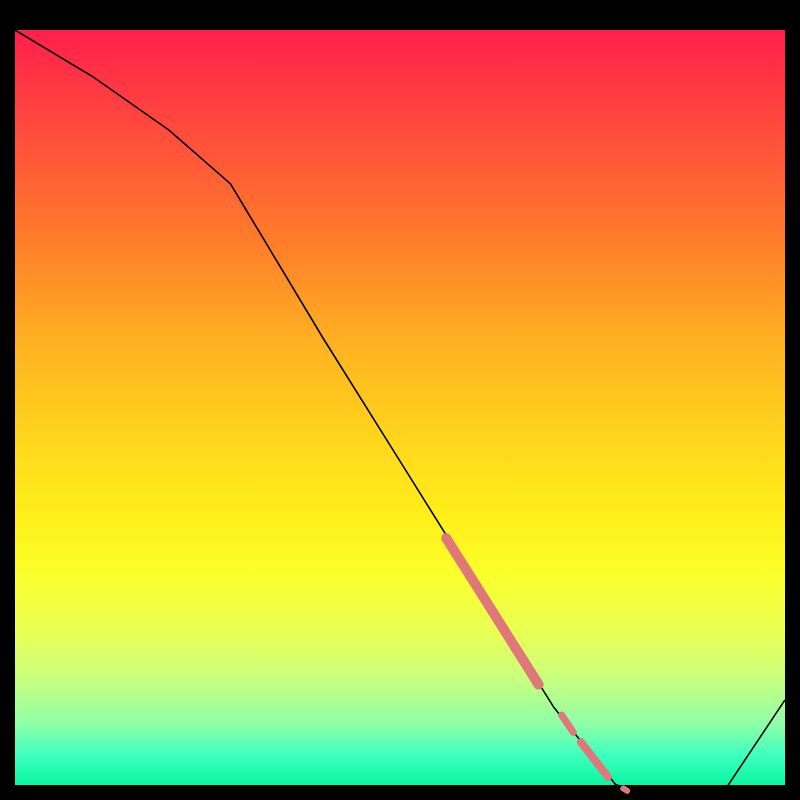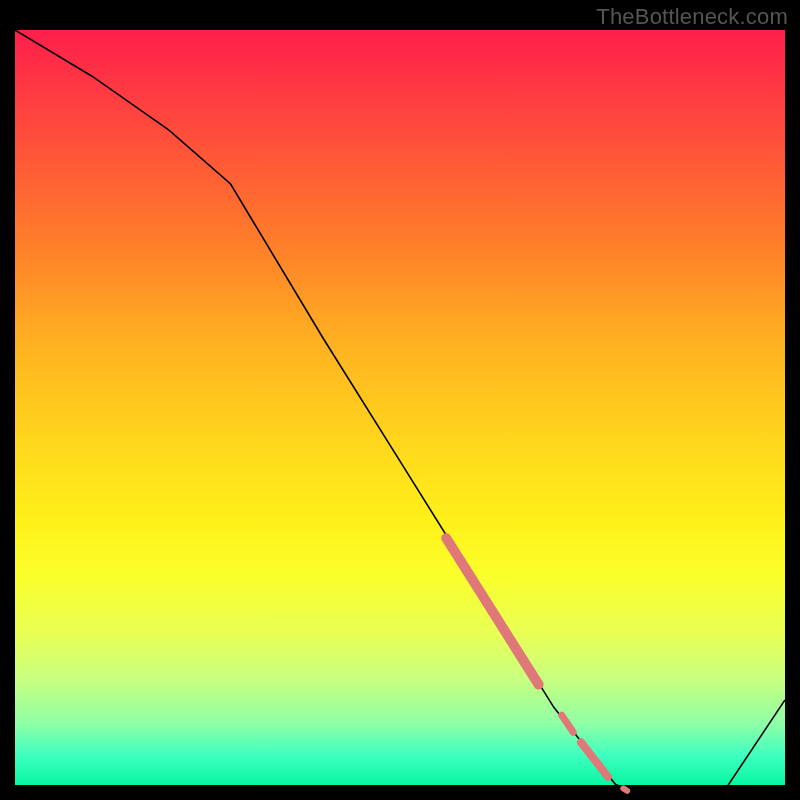--- a/index.html
+++ b/index.html
@@ -57,21 +57,20 @@
     color: #555;
     font-size: 22px;
     letter-spacing: 0.2px;
   }
 </style>
 </head>
 <body>
 
 <div class="chart-frame">
 
-  <div class="attribution">TheBottleneck.com</div>
 
   <div class="plot-area">
     <div class="gradient-bg"></div>
 
     <svg class="overlay-svg" viewBox="0 0 100 100" preserveAspectRatio="none">
 
       <path id="curve-path" fill="none" stroke="#000000" stroke-width="1.6" vector-effect="non-scaling-stroke" d="M 0 0 L 10 6 L 20 13 L 28 20 L 40 40 L 50 56 L 60 72 L 70 88 L 78 98 L 82 99.5 L 88 99.5 L 92 99 L 100 87"></path>
 
       <g id="highlight-group" stroke-linecap="round">
           <line x1="56" y1="66" x2="68" y2="85" stroke="#e07879" stroke-width="1.30"></line>

